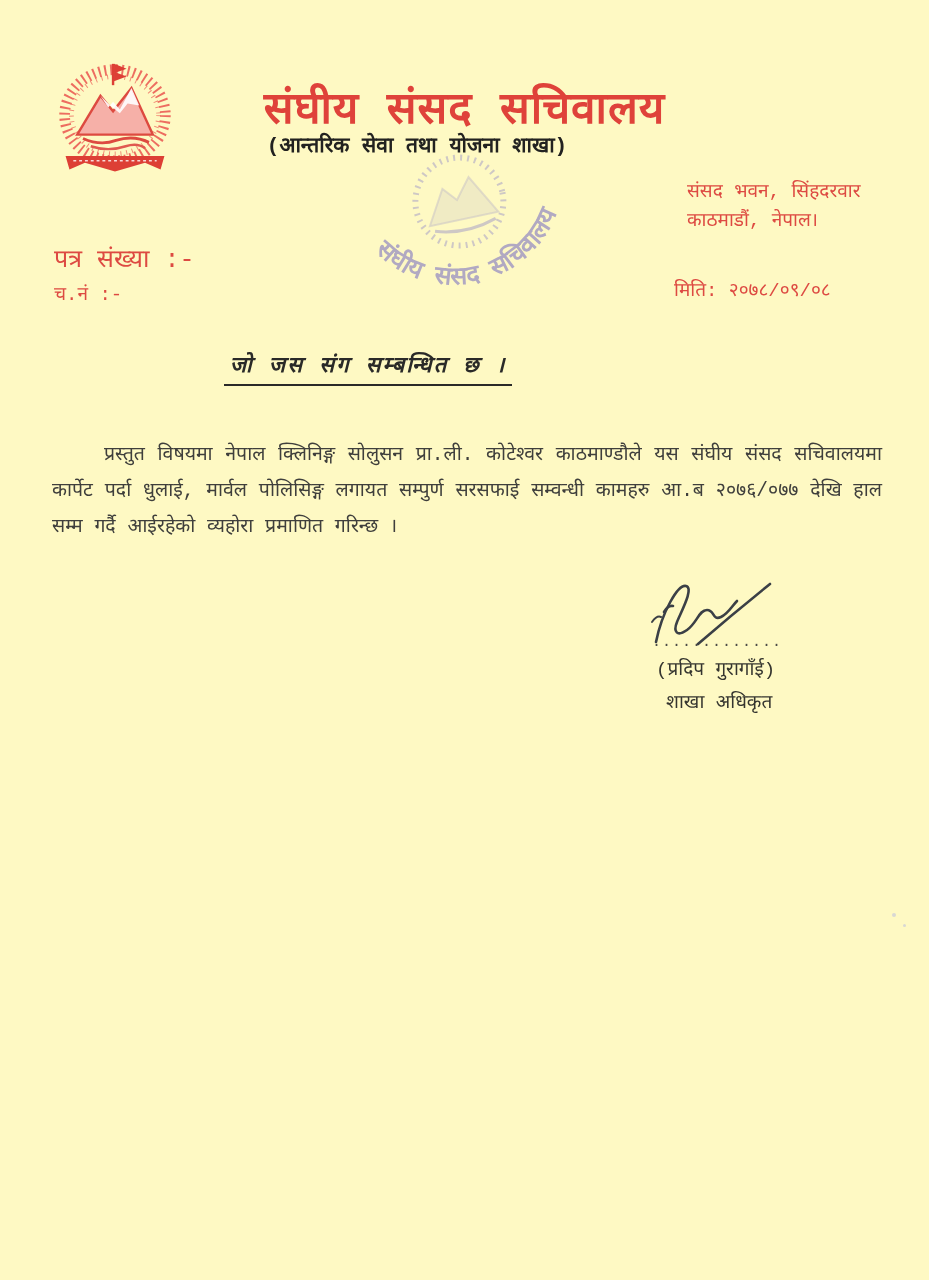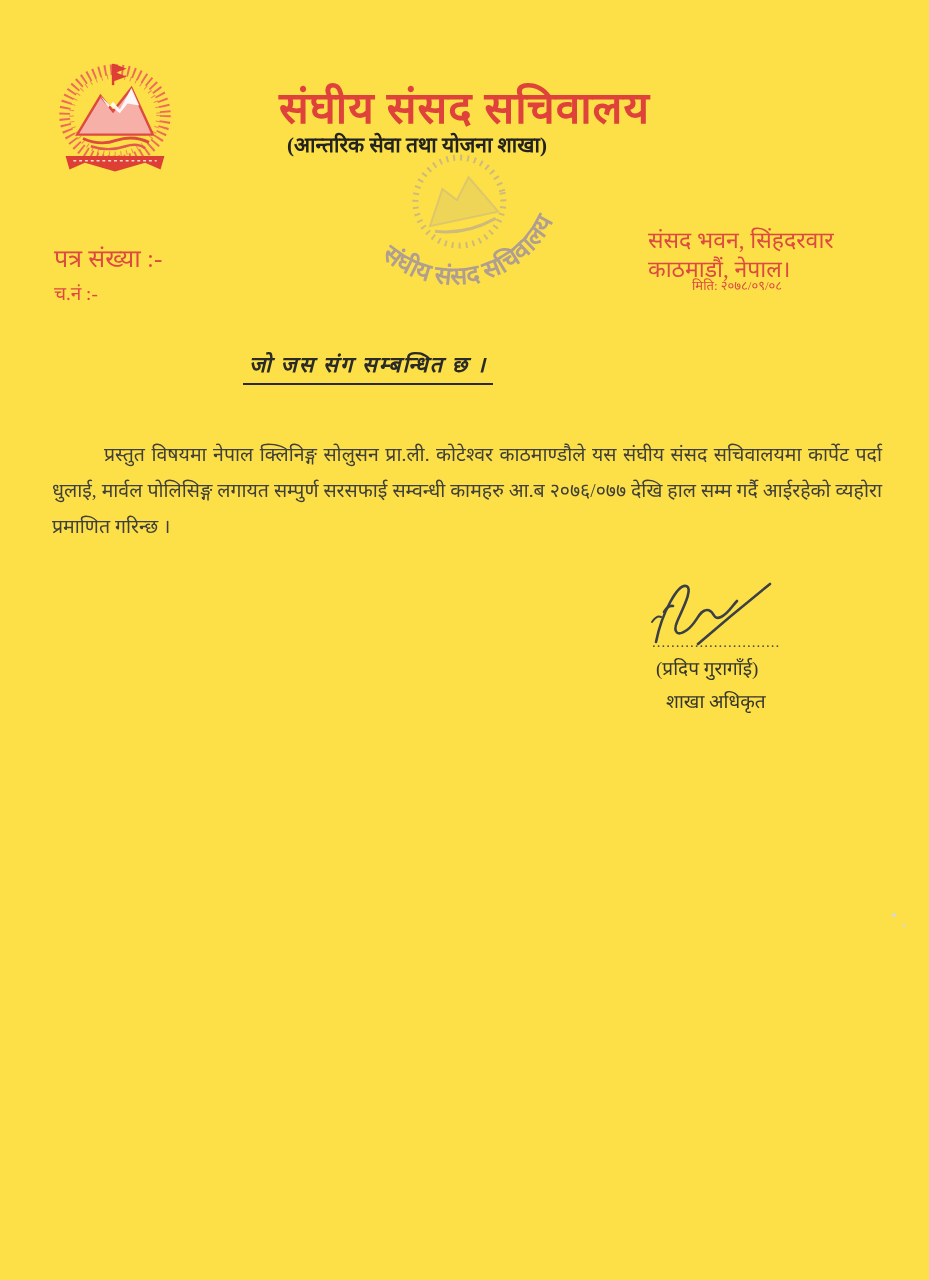--- a/index.html
+++ b/index.html
@@ -1,34 +1,34 @@
 <!DOCTYPE html>
 <html><head>
 <meta charset="utf-8">
 <style>
   html,body{margin:0;padding:0;background:#ffffff;}
   .page{
-    position:relative;width:929px;height:1280px;background:#fde047;
-    font-family:Liberation Serif, serif;overflow:hidden;
+    position:relative;width:929px;height:1280px;background:#fef9c3;
+    font-family:Liberation Mono, monospace;overflow:hidden;
   }
   .abs{position:absolute;}
   .org-title{
     top:76px;left:0;width:929px;text-align:center;
     font-size:44px;font-weight:bold;color:#df423a;letter-spacing:1px;
   }
   .dept{
     top:130px;left:0;width:834px;text-align:center;
     font-size:21px;font-weight:600;color:#222220;
   }
   .logo{left:52px;top:62px;width:126px;height:120px;}
   .stamp{left:335px;top:143px;width:260px;height:170px;transform:rotate(-12deg);opacity:.75;}
-  .address{left:648px;top:178px;font-size:23px;line-height:29px;color:#dd4a42;margin-top:48px;}
+  .address{left:687px;top:178px;font-size:19px;line-height:29px;color:#dd4a42;}
   .letter-no{left:54px;top:240px;font-size:25px;color:#dd4a42;}
   .dispatch-no{left:54px;top:280px;font-size:19px;color:#dd4a42;}
-  .date-line{left:692px;top:276px;font-size:13px;color:#dd4a42;}
+  .date-line{left:674px;top:276px;font-size:19px;color:#dd4a42;}
   .subject-wrap{top:348px;left:0;width:736px;text-align:center;}
   .subject{
     display:inline-block;font-size:22px;font-weight:bold;font-style:italic;
     color:#2a2a28;border-bottom:2px solid #2a2a28;padding:0 6px 5px 6px;letter-spacing:2px;
   }
   .body-par{
     left:52px;top:437px;width:830px;font-size:19.5px;line-height:36px;
     color:#3f3f3c;text-align:justify;text-indent:52px;
   }
   .sig-svg{left:646px;top:576px;width:150px;height:78px;}

